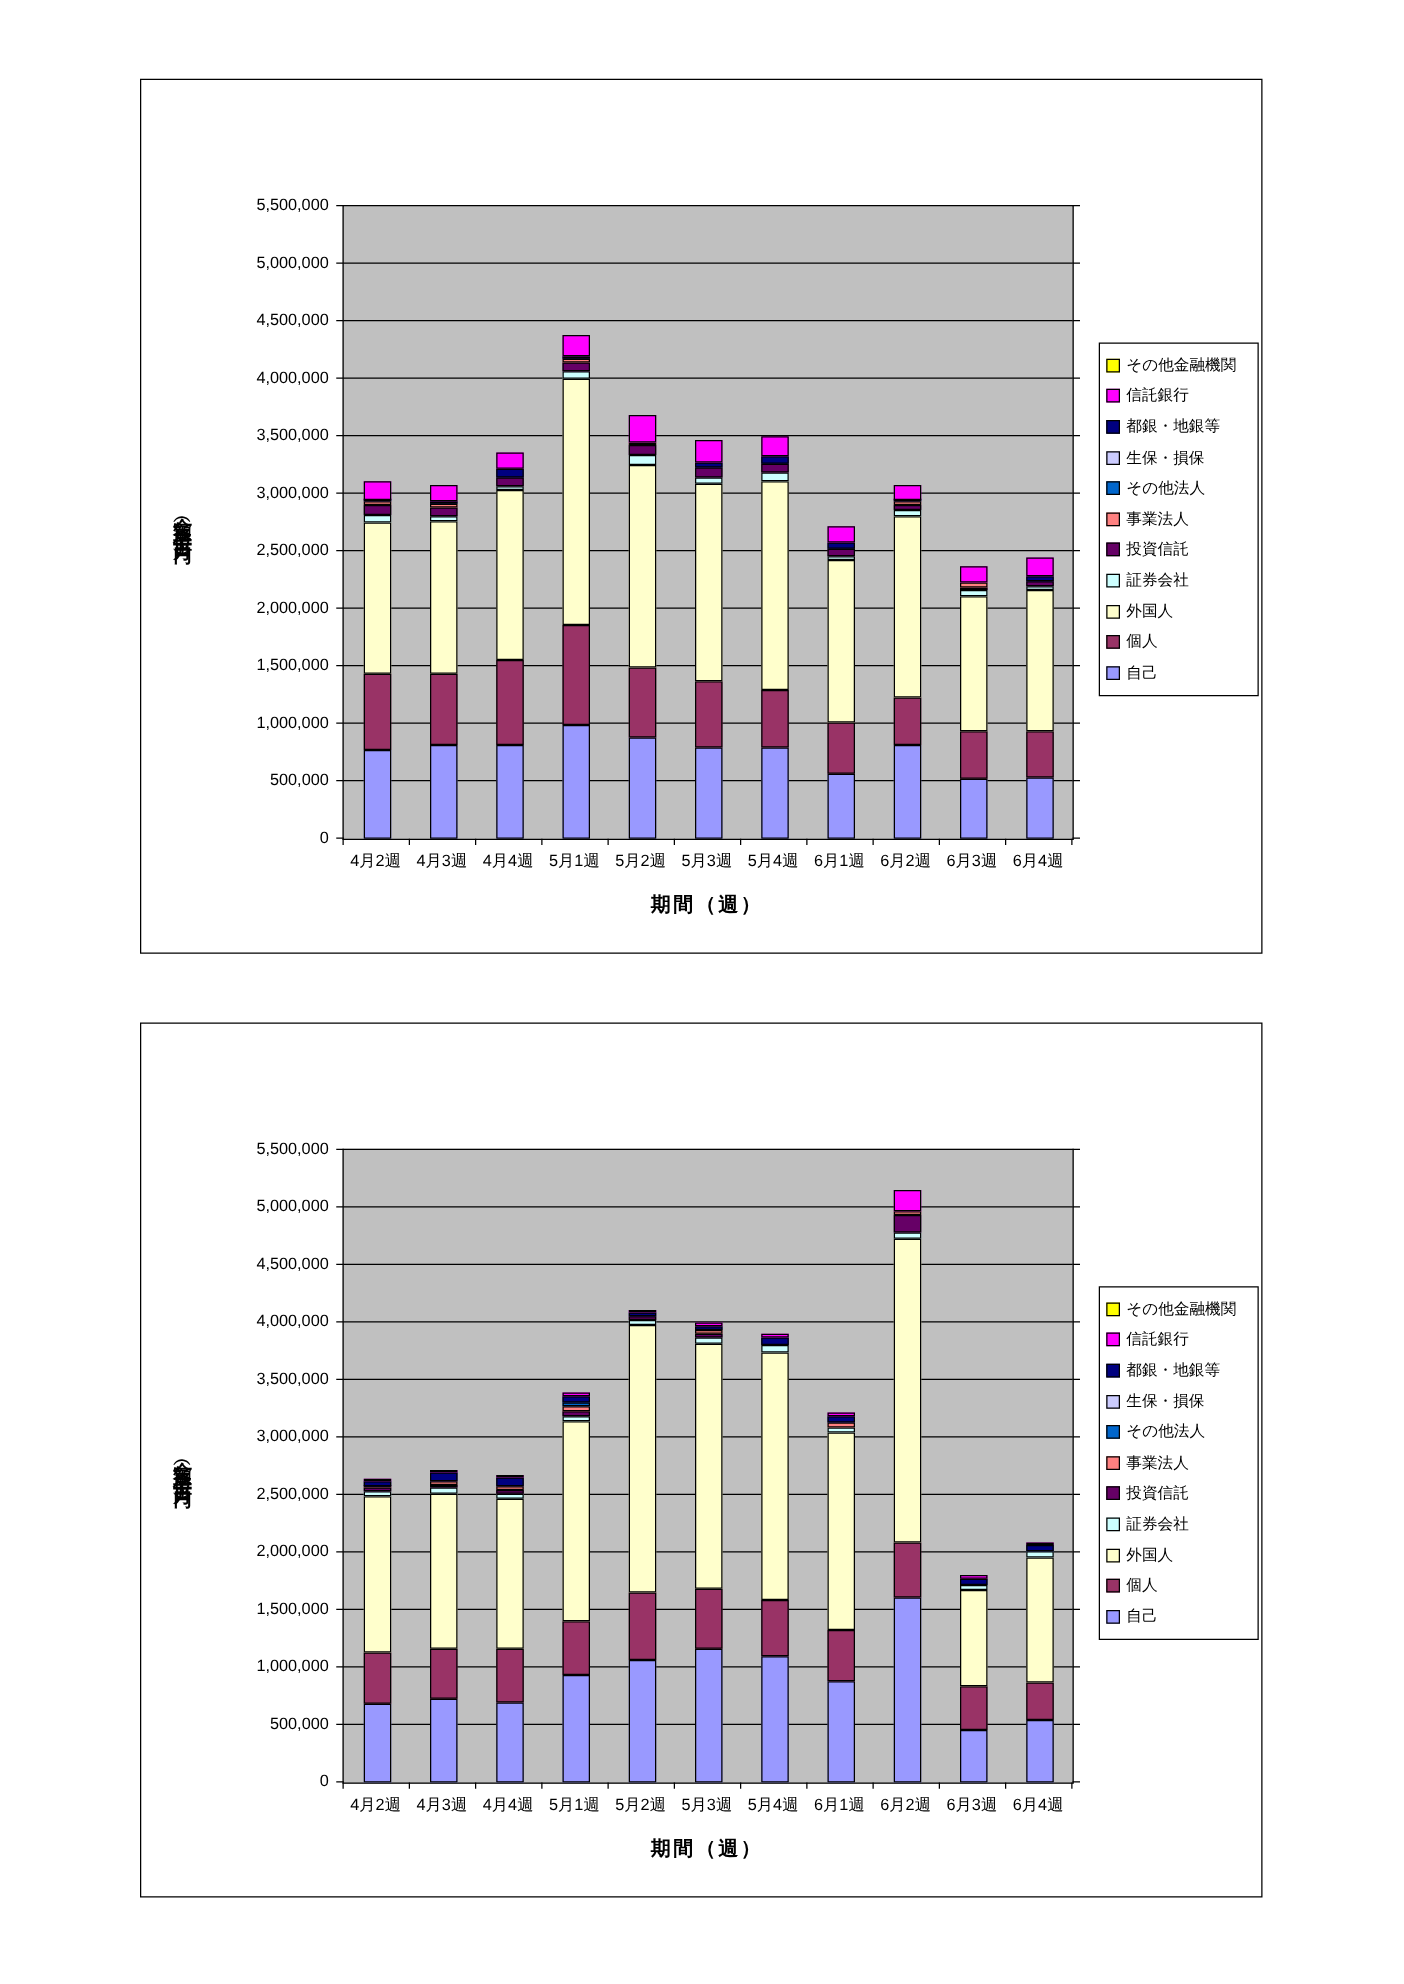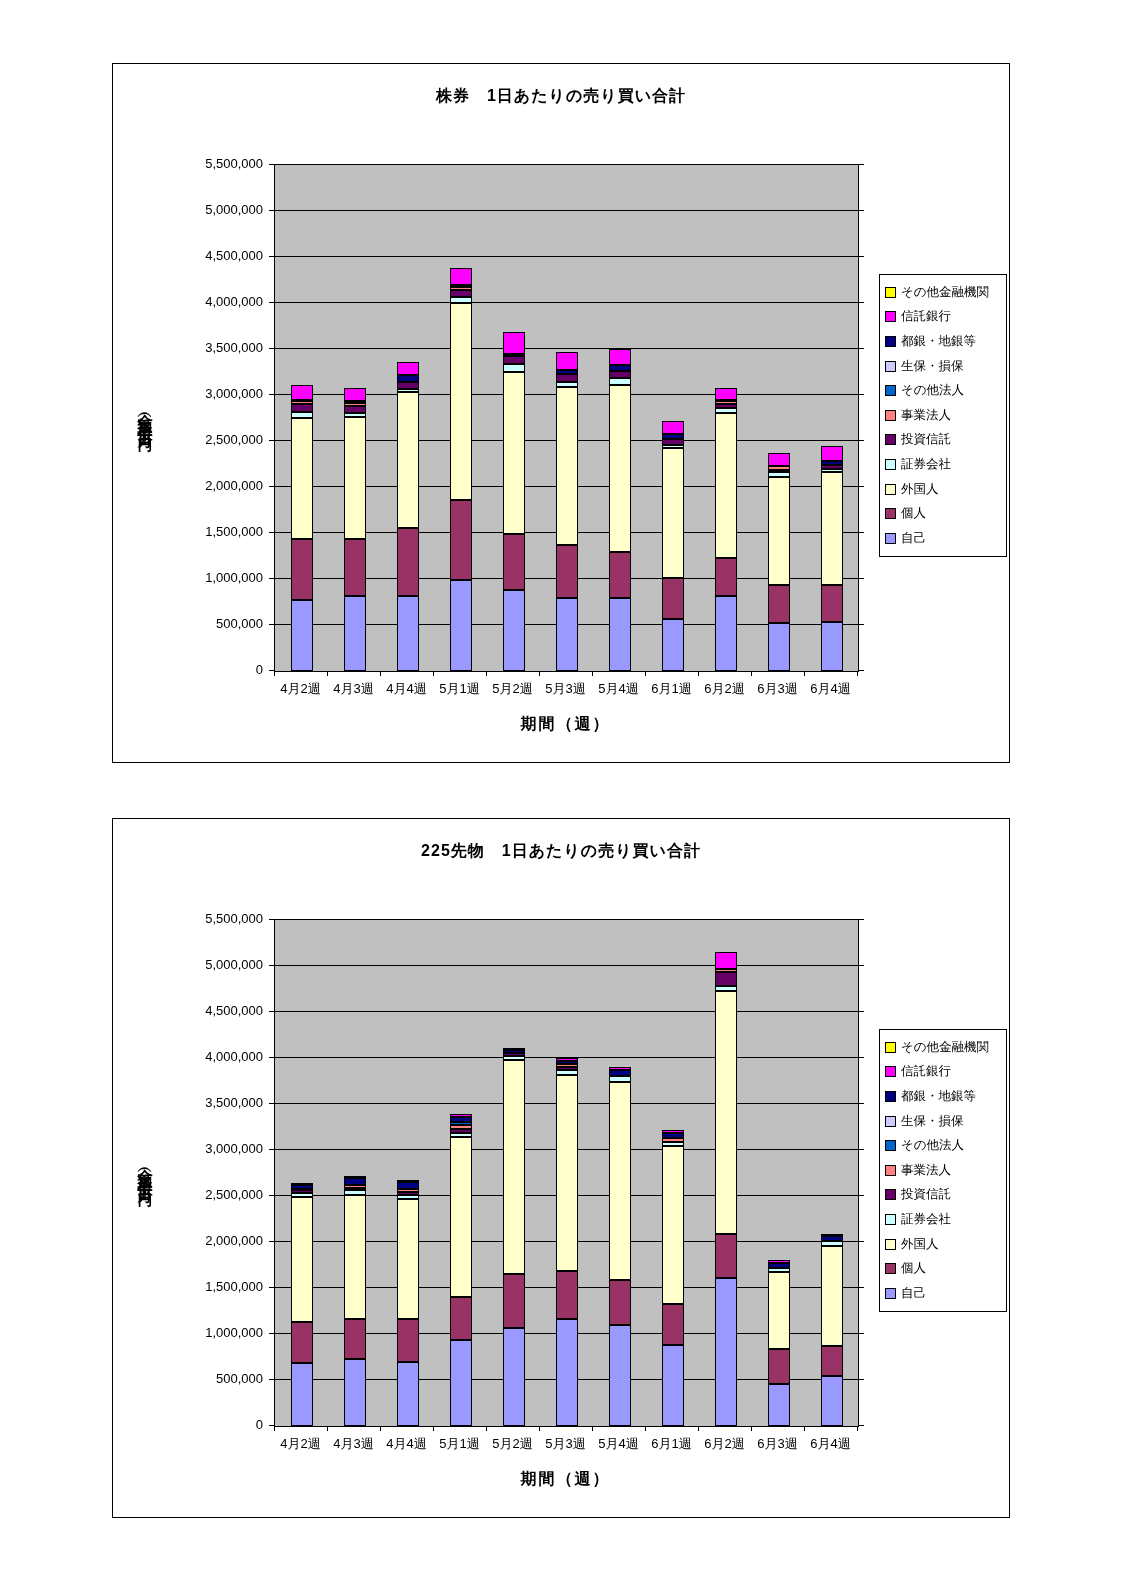--- a/index.html
+++ b/index.html
@@ -31,21 +31,20 @@
        background:#fff;padding:5px 2px 5px 5px;box-sizing:border-box;}
   .legend-item{display:flex;align-items:center;height:24.6px;}
   .legend-swatch{width:11px;height:11px;border:1px solid #000;box-sizing:border-box;
        margin-right:5px;flex:0 0 auto;}
   .legend-label{font-size:12.5px;white-space:nowrap;}
 </style>
 </head>
 <body>
 
 <div class="chart-frame" id="chart0">
-  <div class="chart-title">株券　1日あたりの売り買い合計</div>
   <div class="y-axis-title">金額（単位・百万円）</div>
   <div class="plot">
       <div class="gridline" style="bottom: 46px;"></div>
       <div class="gridline" style="bottom: 92px;"></div>
       <div class="gridline" style="bottom: 138px;"></div>
       <div class="gridline" style="bottom: 184px;"></div>
       <div class="gridline" style="bottom: 230px;"></div>
       <div class="gridline" style="bottom: 276px;"></div>
       <div class="gridline" style="bottom: 322px;"></div>
       <div class="gridline" style="bottom: 368px;"></div>
@@ -279,21 +278,20 @@
     <div class="x-tick-label" style="left: 373px; width: 53px;">5月2週</div>
     <div class="x-tick-label" style="left: 426px; width: 53px;">5月3週</div>
     <div class="x-tick-label" style="left: 479px; width: 53px;">5月4週</div>
     <div class="x-tick-label" style="left: 532px; width: 53px;">6月1週</div>
     <div class="x-tick-label" style="left: 585px; width: 53px;">6月2週</div>
     <div class="x-tick-label" style="left: 638px; width: 53px;">6月3週</div>
     <div class="x-tick-label" style="left: 691px; width: 53px;">6月4週</div>
   </div>
 
 <div class="chart-frame" id="chart1">
-  <div class="chart-title">225先物　1日あたりの売り買い合計</div>
   <div class="y-axis-title">金額（単位・百万円）</div>
   <div class="plot">
       <div class="gridline" style="bottom: 46px;"></div>
       <div class="gridline" style="bottom: 92px;"></div>
       <div class="gridline" style="bottom: 138px;"></div>
       <div class="gridline" style="bottom: 184px;"></div>
       <div class="gridline" style="bottom: 230px;"></div>
       <div class="gridline" style="bottom: 276px;"></div>
       <div class="gridline" style="bottom: 322px;"></div>
       <div class="gridline" style="bottom: 368px;"></div>

